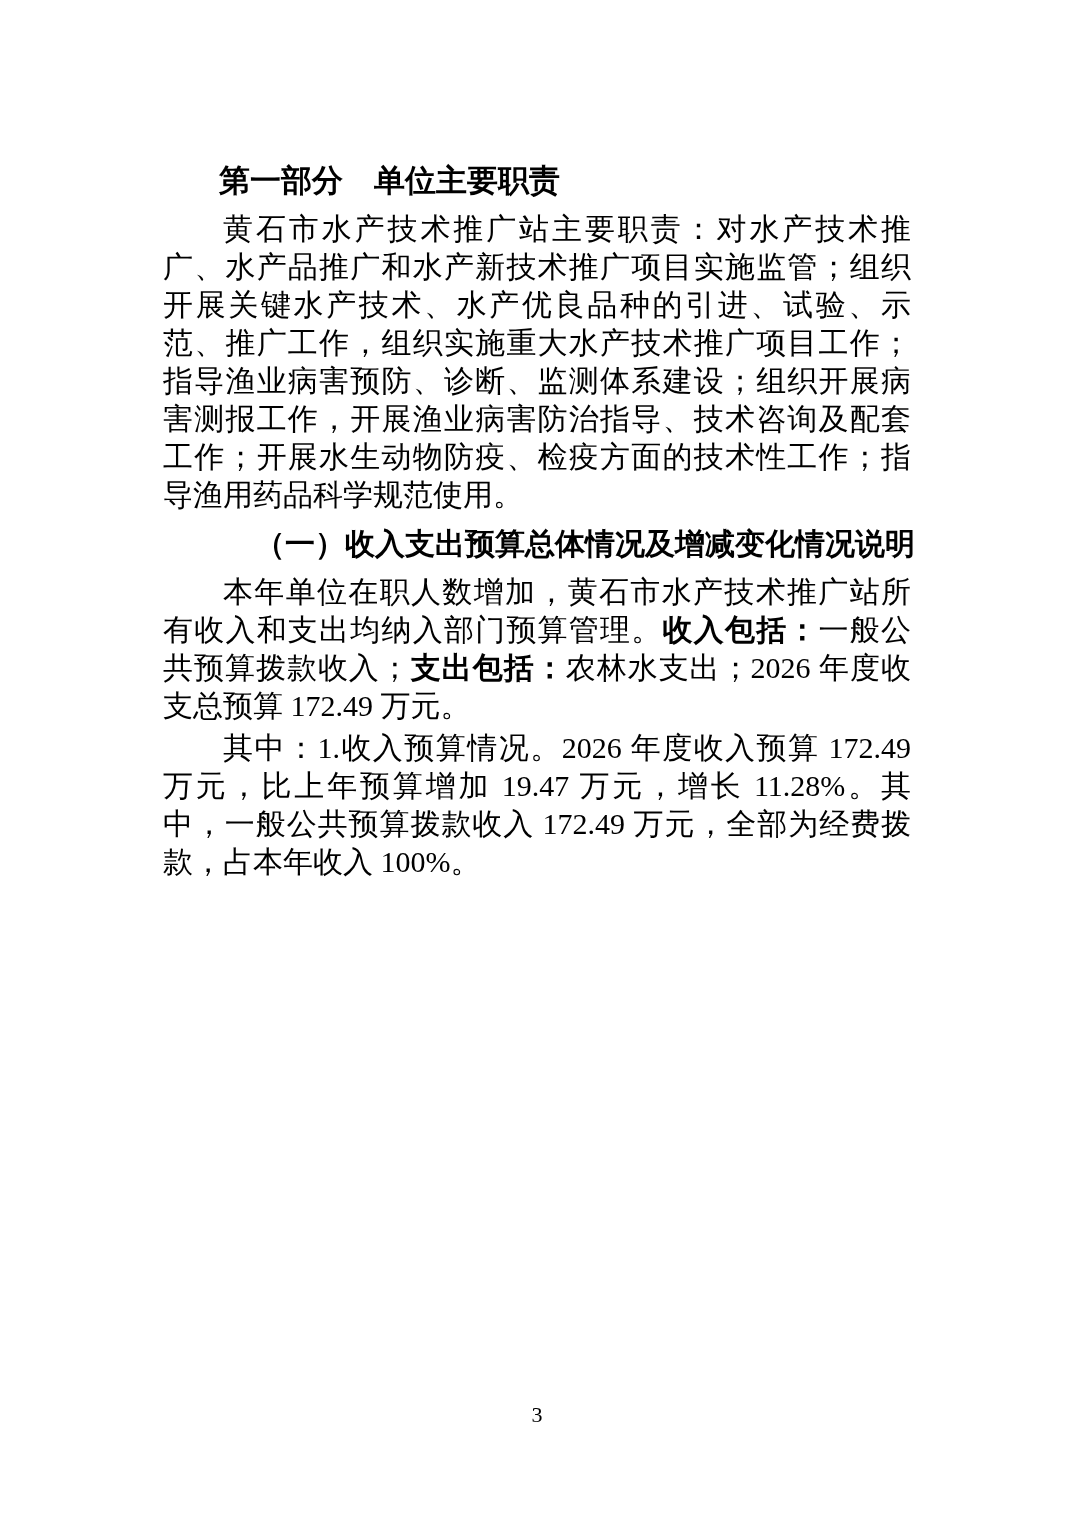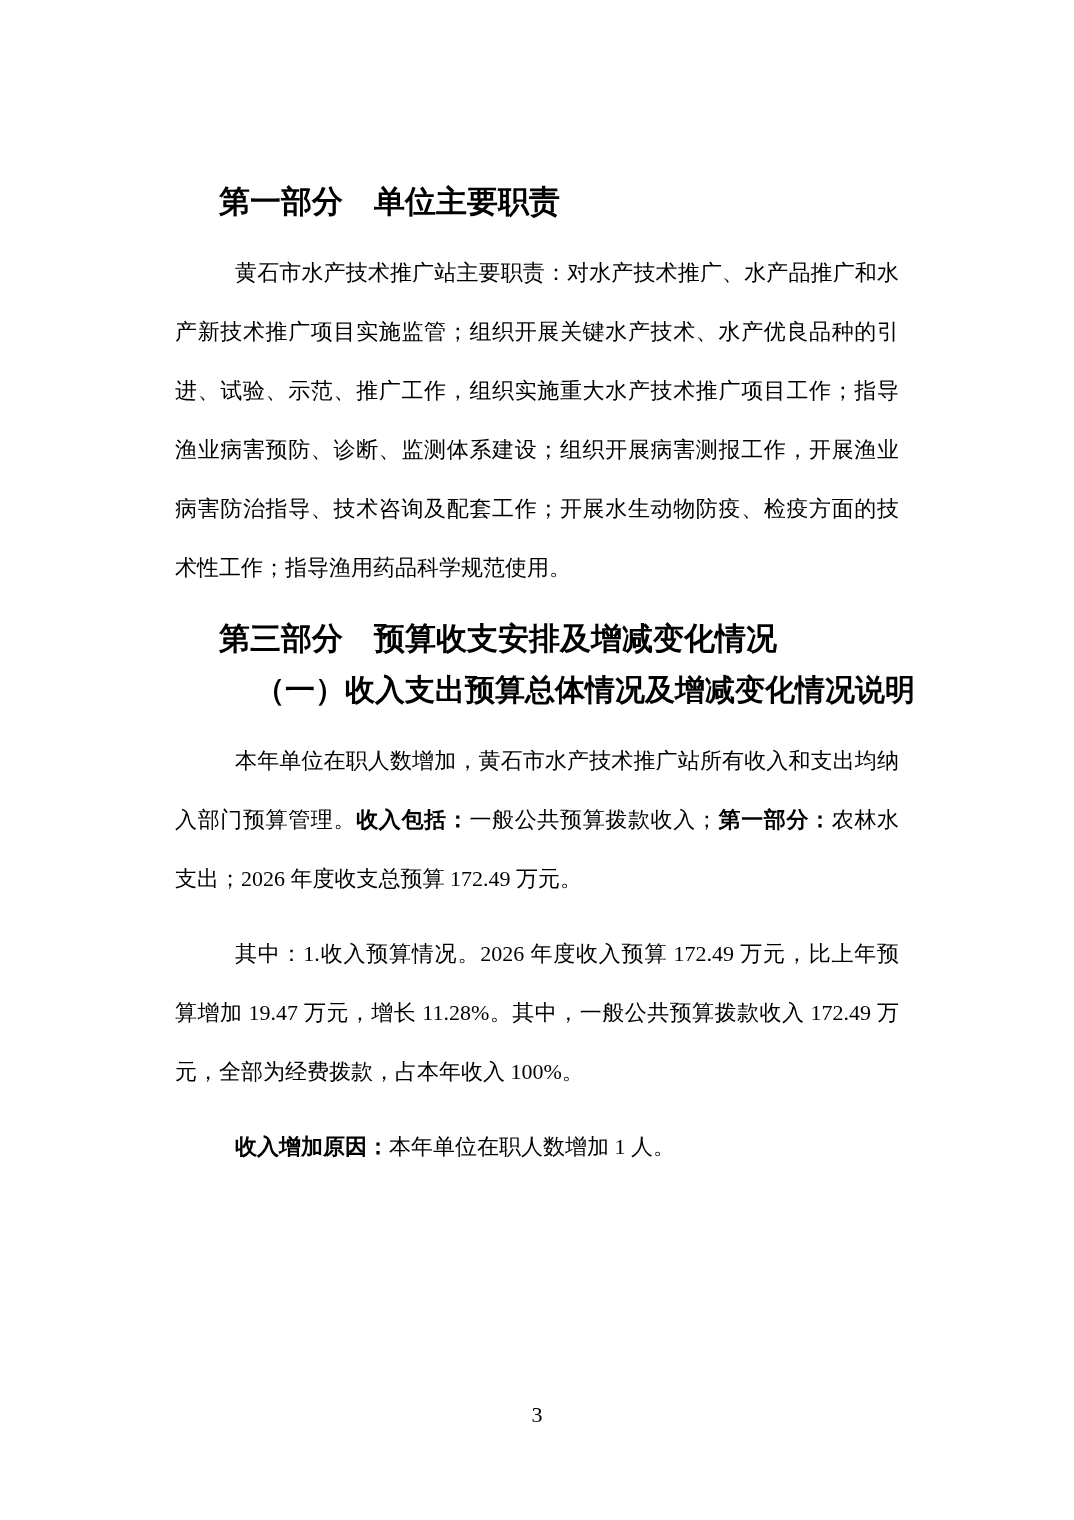--- a/index.html
+++ b/index.html
@@ -10,28 +10,28 @@
   body {
     width: 1074px;
     height: 1520px;
     position: relative;
     overflow: hidden;
     font-family: "Liberation Serif", serif;
     color: #000000;
   }
   .doc {
     position: absolute;
-    top: 176px;
+    top: 155px;
     left: 159px;
     width: 756px;
   }
   .para {
-    margin: 16px;
-    font-size: 22px;
-    line-height: 59px;
+    margin: 4px;
+    font-size: 30px;
+    line-height: 38px;
     text-align: justify;
     text-indent: 60px;
     font-family: "Liberation Serif", serif;
     word-break: break-word;
   }
   .part-heading {
     margin: 0;
     font-size: 31px;
     line-height: 51px;
     font-weight: 700;
@@ -67,25 +67,23 @@
 <body>
 
 <div class="doc">
 
   <h1 class="part-heading">第一部分　单位主要职责</h1>
 
   <p class="para">黄石市水产技术推广站主要职责：对水产技术推广、水产品推广和水产新技术推广项目实施监管；组织开展关键水产技术、水产优良品种的引进、试验、示范、推广工作，组织实施重大水产技术推广项目工作；指导渔业病害预防、诊断、监测体系建设；组织开展病害测报工作，开展渔业病害防治指导、技术咨询及配套工作；开展水生动物防疫、检疫方面的技术性工作；指导渔用药品科学规范使用。</p>
 
 
 
-  <h1 class="part-heading">第三部分　预算收支安排及增减变化情况</h1>
 
   <h2 class="sub-heading">（一）收入支出预算总体情况及增减变化情况说明</h2>
 
-  <p class="para"><span>本年单位在职人数增加，黄石市水产技术推广站所有收入和支出均纳入部门预算管理。</span><span class="b">收入包括：</span><span>一般公共预算拨款收入；</span><span class="b">第一部分：</span><span>农林水支出；2026 年度收支总预算 172.49 万元。</span></p>
+  <p class="para"><span>本年单位在职人数增加，黄石市水产技术推广站所有收入和支出均纳入部门预算管理。</span><span class="b">收入包括：</span><span>一般公共预算拨款收入；</span><span class="b">支出包括：</span><span>农林水支出；2026 年度收支总预算 172.49 万元。</span></p>
 
   <p class="para">其中：1.收入预算情况。2026 年度收入预算 172.49 万元，比上年预算增加 19.47 万元，增长 11.28%。其中，一般公共预算拨款收入 172.49 万元，全部为经费拨款，占本年收入 100%。</p>
 
-  <p class="para"><span class="b">收入增加原因：</span><span>本年单位在职人数增加 1 人。</span></p>
 
 </div>
 
 <div class="page-footer">3</div>
 
 </body></html>

